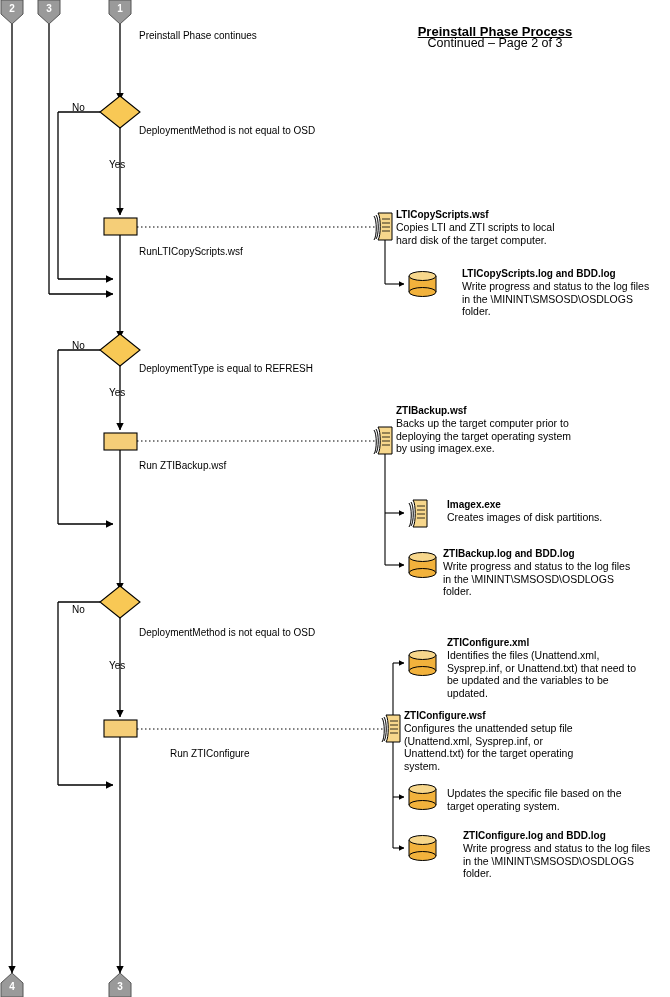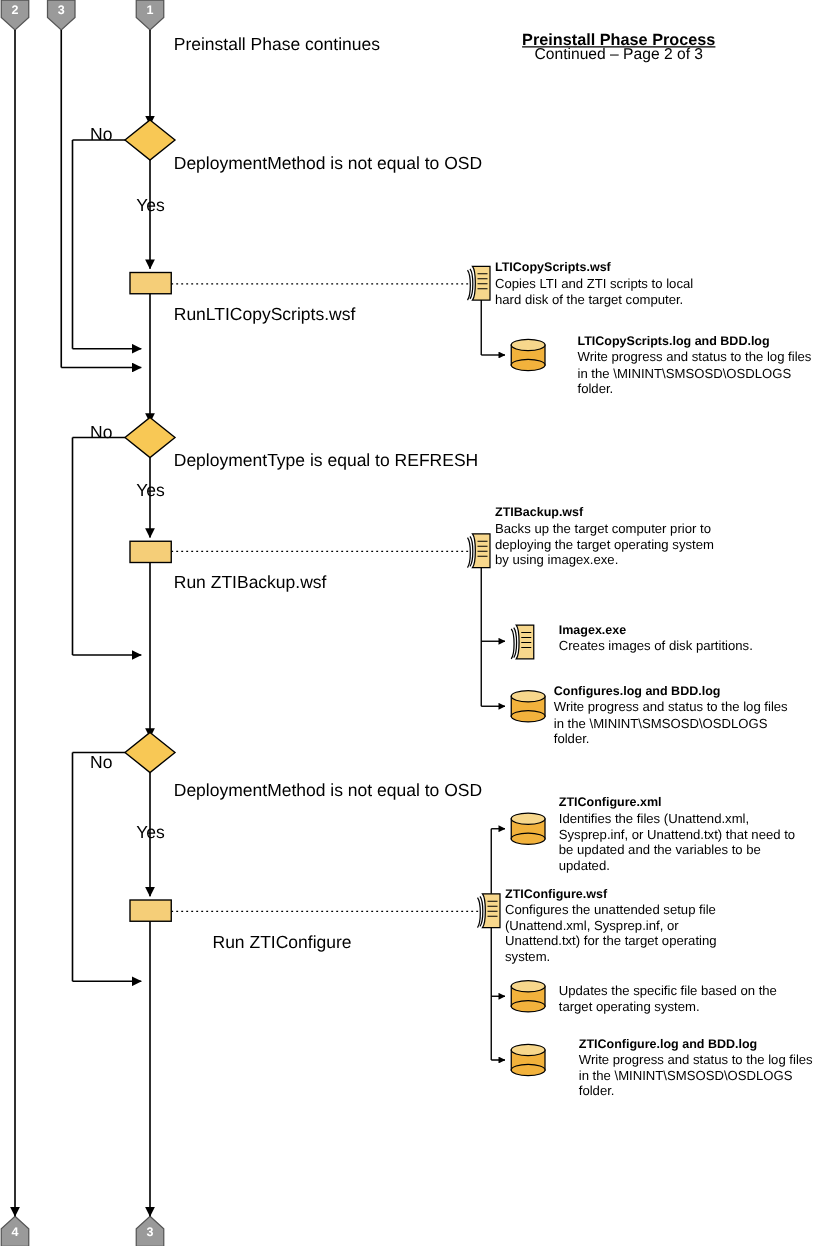--- a/index.html
+++ b/index.html
@@ -48,21 +48,21 @@
     font-size: 10px;
     font-weight: bold;
     color: #ffffff;
     text-align: center;
     width: 22px;
   }
 
   
   .lbl {
     position: absolute;
-    font-size: 14px;
+    font-size: 10px;
     line-height: 13px;
     white-space: nowrap;
   }
   .lbl-wrap {
     position: absolute;
     font-size: 10.5px;
     line-height: 12.5px;
   }
 
   .note-title {
@@ -272,21 +272,21 @@
   <div class="note-title">ZTIBackup.wsf</div>
   <div class="note-body">Backs up the target computer prior to deploying the target operating system by using imagex.exe.</div>
 </div>
 
 <div class="lbl-wrap" style="left:447px; top:498px; width:190px;">
   <div class="note-title">Imagex.exe</div>
   <div class="note-body">Creates images of disk partitions.</div>
 </div>
 
 <div class="lbl-wrap" style="left:443px; top:547px; width:195px;">
-  <div class="note-title">Configures.log and BDD.log</div>
+  <div class="note-title">ZTIBackup.log and BDD.log</div>
   <div class="note-body">Write progress and status to the log files in the \MININT\SMSOSD\OSDLOGS folder.</div>
 </div>
 
 <div class="lbl-wrap" style="left:447px; top:636px; width:195px;">
   <div class="note-title">ZTIConfigure.xml</div>
   <div class="note-body">Identifies the files (Unattend.xml, Sysprep.inf, or Unattend.txt) that need to be updated and the variables to be updated.</div>
 </div>
 
 <div class="lbl-wrap" style="left:404px; top:709px; width:185px;">
   <div class="note-title">ZTIConfigure.wsf</div>

